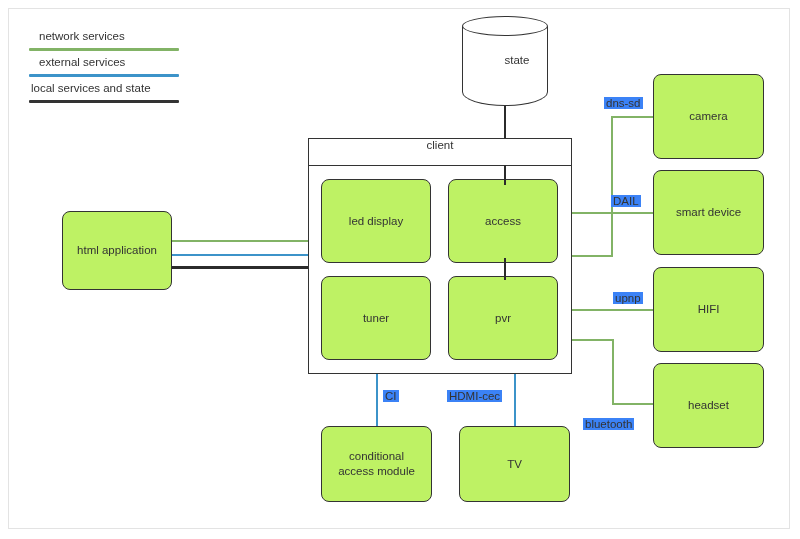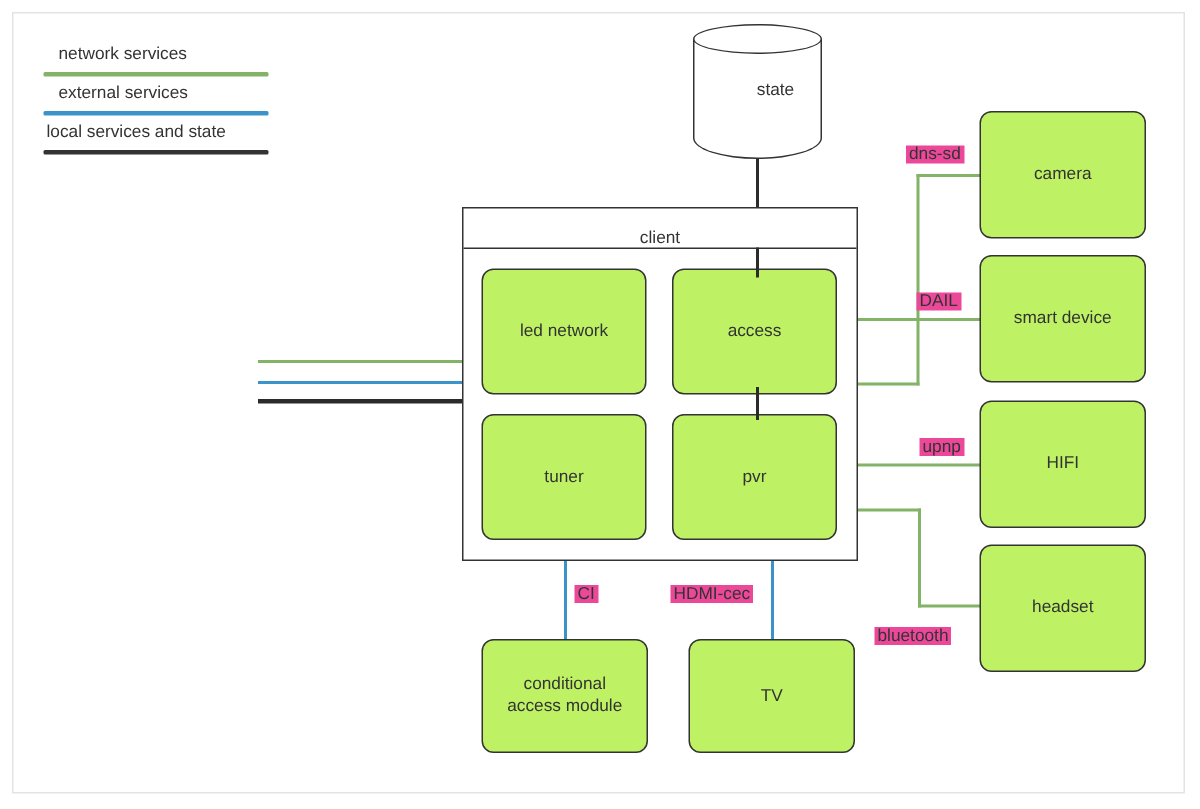--- a/index.html
+++ b/index.html
@@ -97,21 +97,21 @@
   }
   .client-header {
     position: absolute;
     left: 0;
     top: 0;
     width: 100%;
     height: 27px;
     box-sizing: border-box;
     border-bottom: 1.6px solid #333333;
     display: flex;
-    align-items: flex-end;
+    align-items: flex-start;
     justify-content: center;
     font-size: 11.5px;
     color: #333333;
   }
 
   
   .cylinder {
     position: absolute;
     left: 462px;
     top: 16px;
@@ -166,21 +166,21 @@
   .seg.black.h { height: 2.6px; }
   .seg.black.v { width: 2.0px; }
 
   
   .edge-label {
     position: absolute;
     font-size: 11.5px;
     color: #333333;
     white-space: nowrap;
     z-index: 5;
-    background: #ec4899;
+    background: #3b82f6;
     padding: 0 2px;
   }
 </style>
 </head>
 <body>
 
 <div id="canvas">
   <div class="frame"></div>
 
   <div class="legend">
@@ -237,32 +237,35 @@
     <div class="cyl-label">state</div>
   </div>
 
   <div class="client-box">
     <div class="client-header">
       <span>client</span>
     </div>
   </div>
 
   <div class="node" style="left:321px; top:179px; width:110px; height:84px;">
-    <span>led network</span>
+    <span>led display</span>
   </div>
   <div class="node" style="left:448px; top:179px; width:110px; height:84px;">
     <span>access</span>
   </div>
   <div class="node" style="left:321px; top:276px; width:110px; height:84px;">
     <span>tuner</span>
   </div>
   <div class="node" style="left:448px; top:276px; width:110px; height:84px;">
     <span>pvr</span>
   </div>
 
+  <div class="node" style="left:62px; top:211px; width:110px; height:79px;">
+    <span>html application</span>
+  </div>
 
   <div class="node" style="left:653px; top:74px; width:111px; height:85px;">
     <span>camera</span>
   </div>
   <div class="node" style="left:653px; top:170px; width:111px; height:85px;">
     <span>smart device</span>
   </div>
   <div class="node" style="left:653px; top:363px; width:111px; height:85px;">
     <span>headset</span>
   </div>

